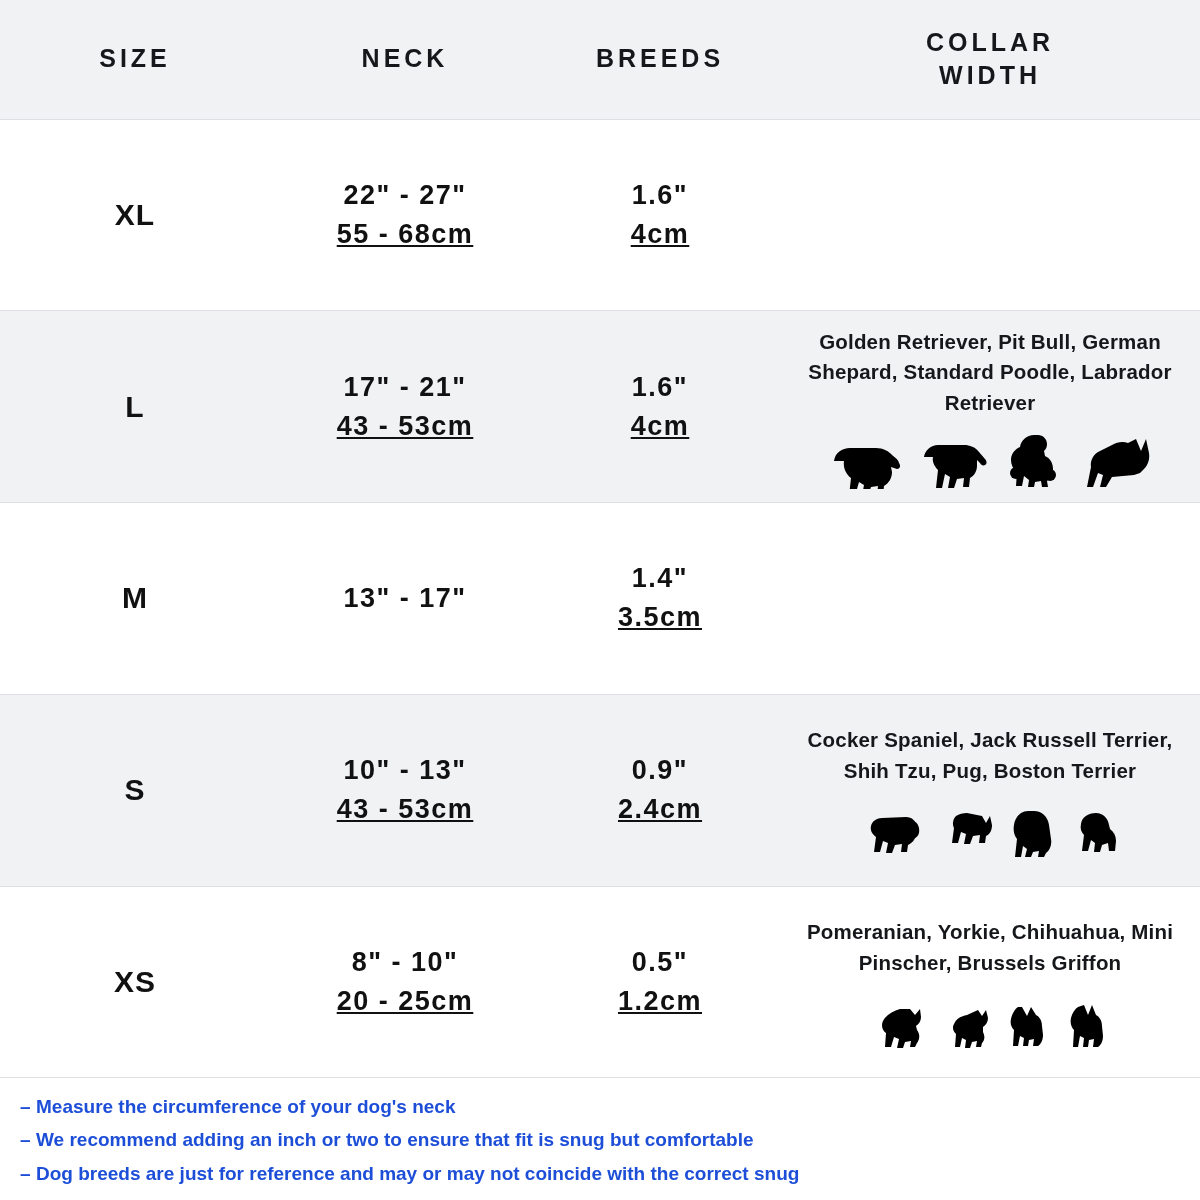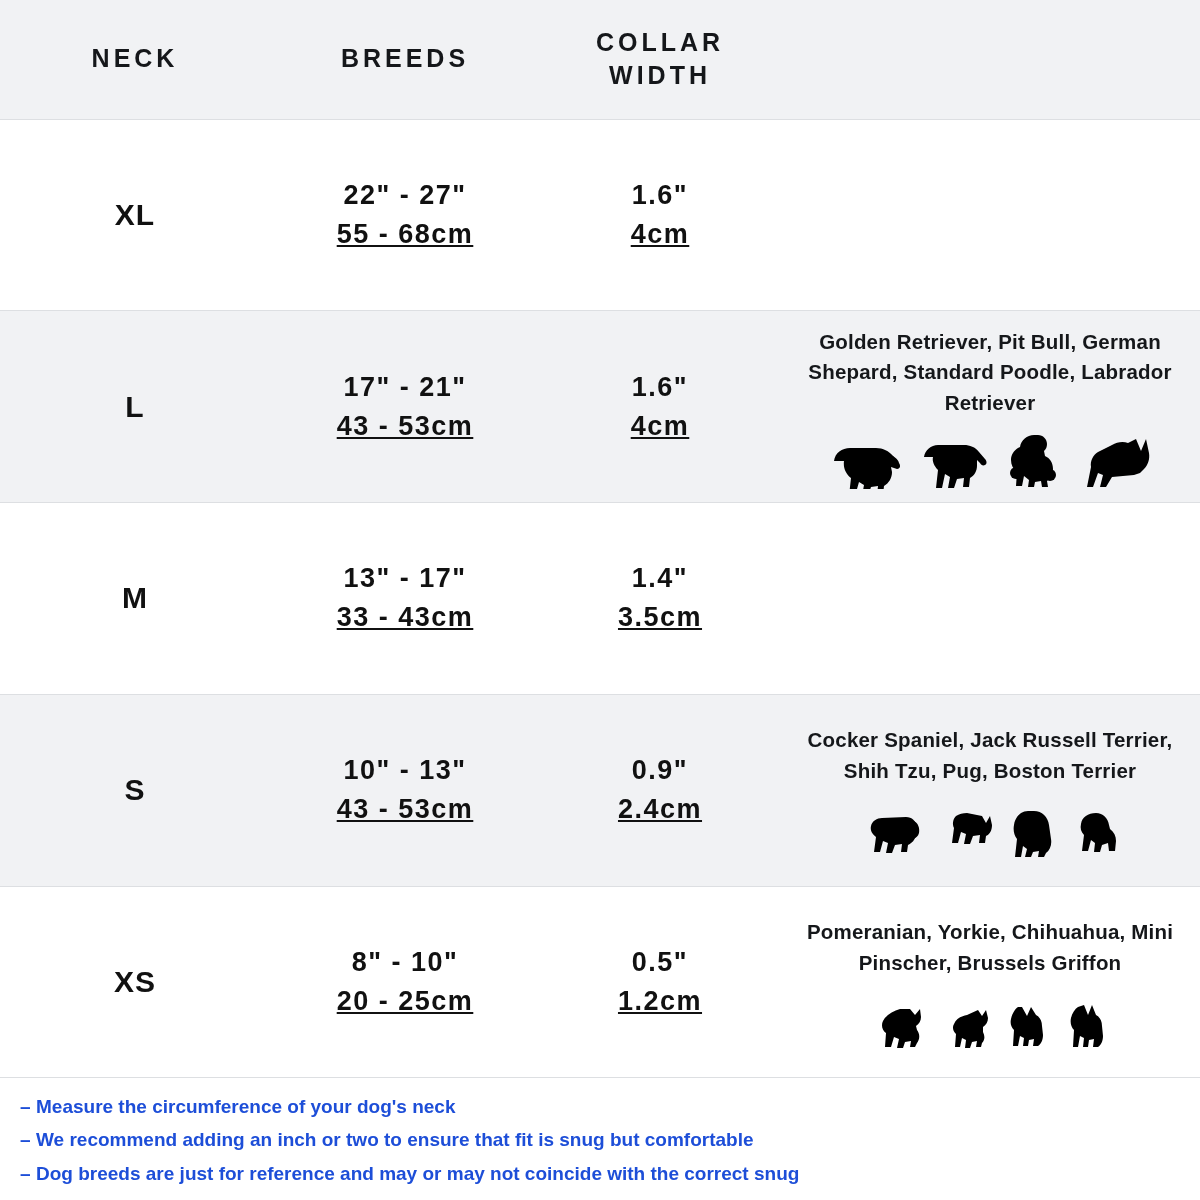--- a/index.html
+++ b/index.html
@@ -97,20 +97,21 @@
     white-space: nowrap;
   }
   .note .dash { display: inline-block; width: 16px; }
 </style>
 </head>
 <body>
 
 <div id="sheet">
 
   <div class="thead">
+    <div class="th">SIZE</div>
     <div class="th">NECK</div>
     <div class="th">BREEDS</div>
     <div class="th">
       <span>COLLAR</span><br>
       <span>WIDTH</span>
     </div>
   </div>
 
   <div class="row plain" style="height:197px">
     <div class="cell size-label">XL</div>
@@ -157,21 +158,20 @@
           <path class="sil" d="M58 2l5 12 5-12 3 14c1 6-1 12-5 16l-4 4-6 2-22 2-6 10h-6l3-12-5-2-5 14h-6l4-20c-1-6 2-12 7-15l14-7c5-3 11-4 16-2z"></path>
         </svg>
       </div>
     </div>
   </div>
 
   <div class="row plain" style="height:197px">
     <div class="cell size-label">M</div>
     <div class="cell measure">
       <span>13" - 17"</span>
-      <span class="l2">33 - 43cm</span>
     </div>
     <div class="cell measure">
       <span>1.4"</span>
       <span class="l2">3.5cm</span>
     </div>
   </div>
 
   <div class="row alt" style="height:197px">
     <div class="cell size-label">S</div>
     <div class="cell measure">

